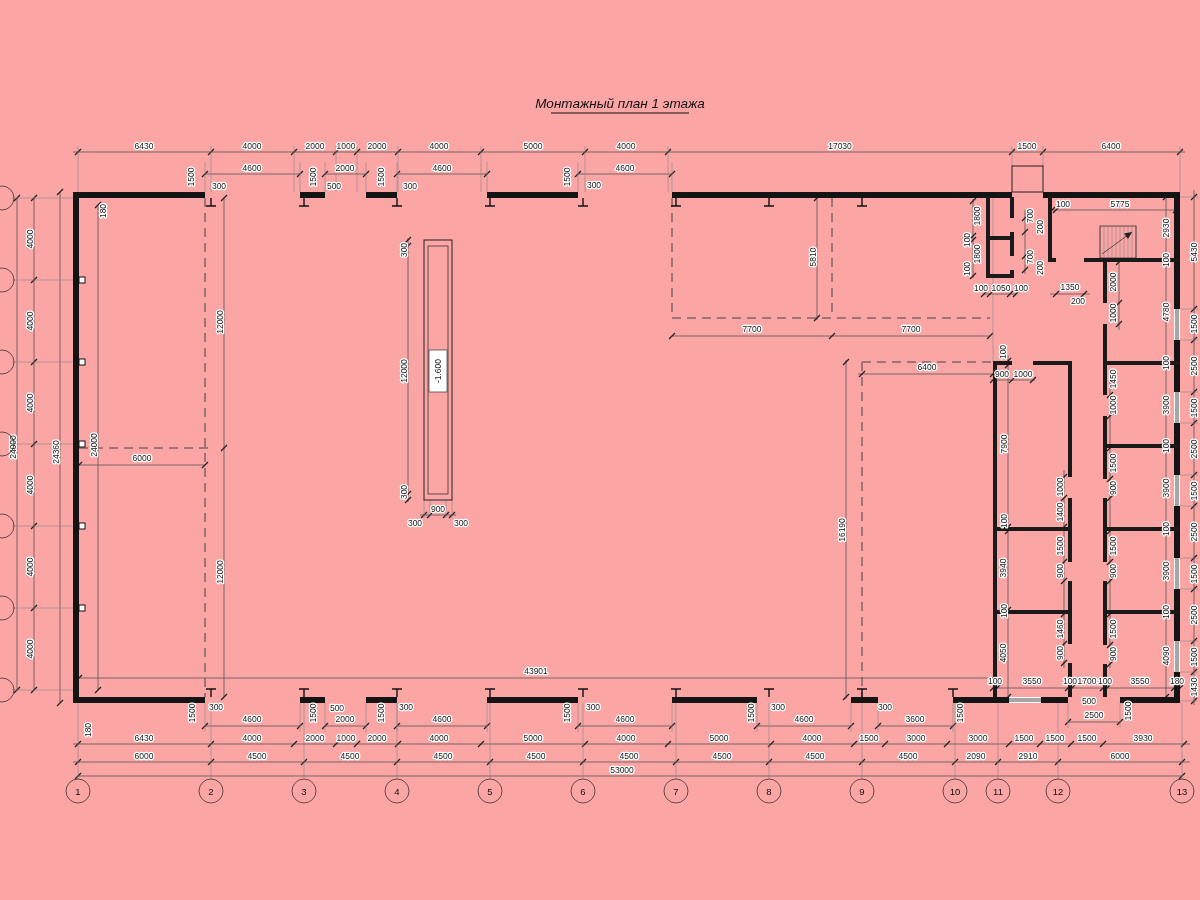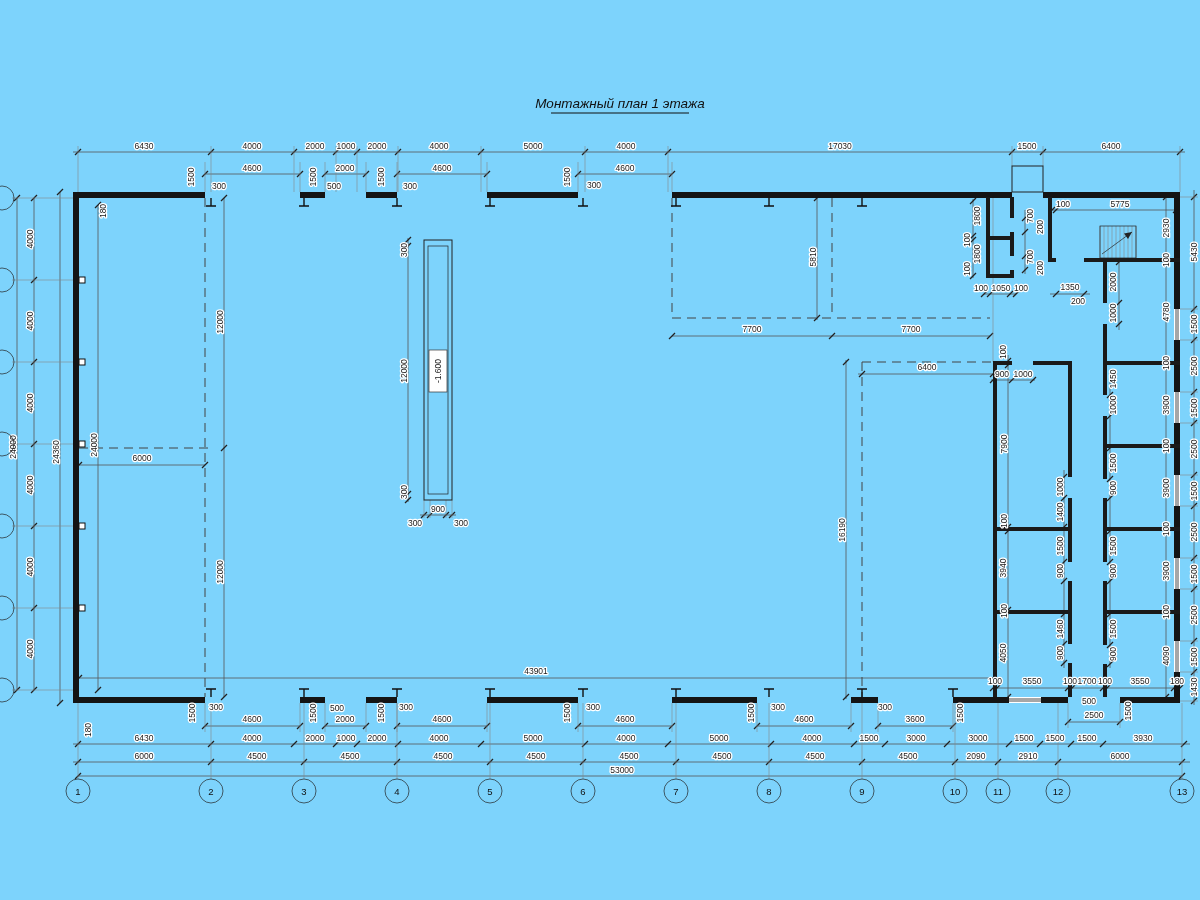--- a/index.html
+++ b/index.html
@@ -1,16 +1,16 @@
 <!DOCTYPE html>
 <html><head>
 <meta charset="utf-8">
 <style>
   html,body{margin:0;padding:0;background:#fff;font-family:"Liberation Sans",sans-serif}
-  #stage{width:1200px;height:900px;background:#7dd3fc;position:relative}
+  #stage{width:1200px;height:900px;background:#fca5a5;position:relative}
   svg{display:block}
   .w{fill:#141414;stroke:none}
   .tw{fill:#1a1a1a;stroke:none}
   .dl{stroke:#555;stroke-width:0.8}
   .tk{stroke:#222;stroke-width:1.3}
   .ex{stroke:#888;stroke-width:0.6}
   .dash{stroke:#444;stroke-width:1;stroke-dasharray:9 6;fill:none}
   .thin{stroke:#222;stroke-width:1;fill:none}
   .thin2{stroke:#222;stroke-width:0.7;fill:none}
   .col{stroke:#111;stroke-width:1.4;fill:none}

